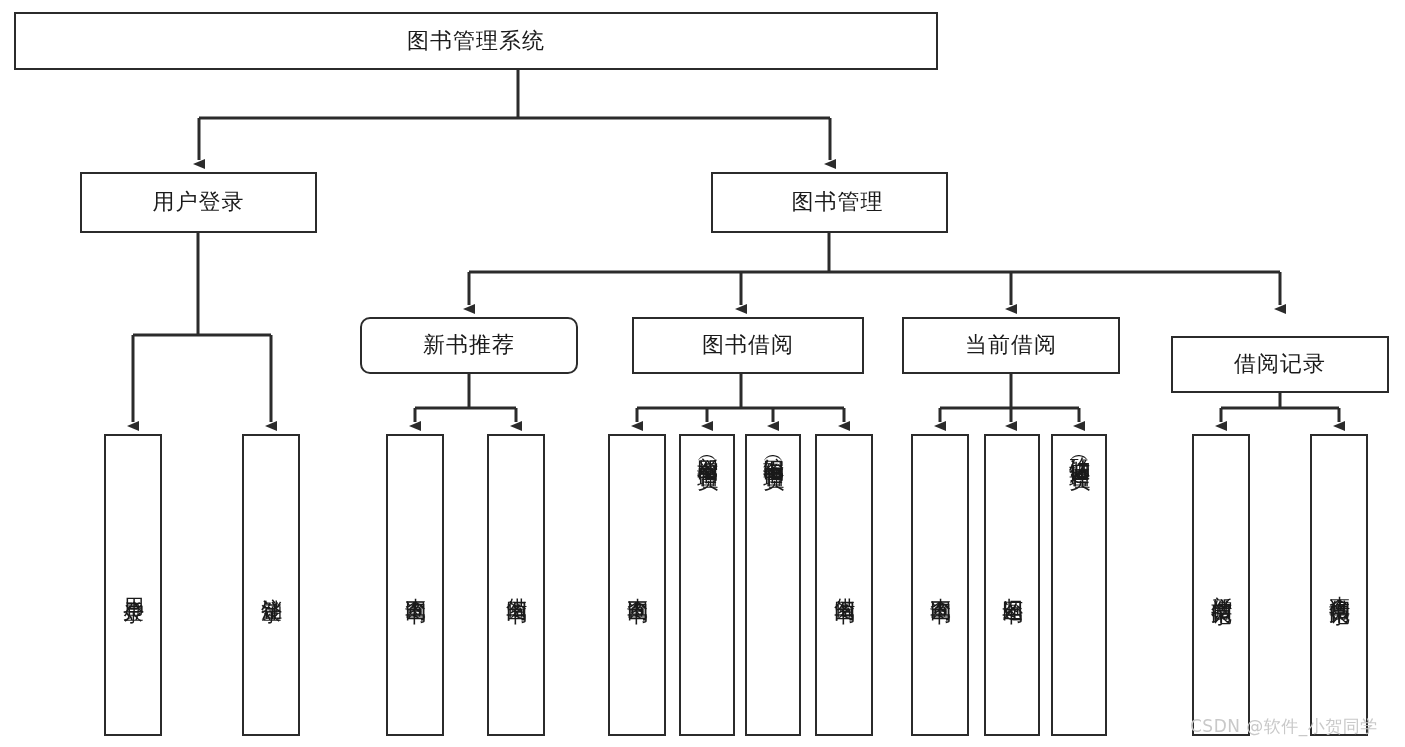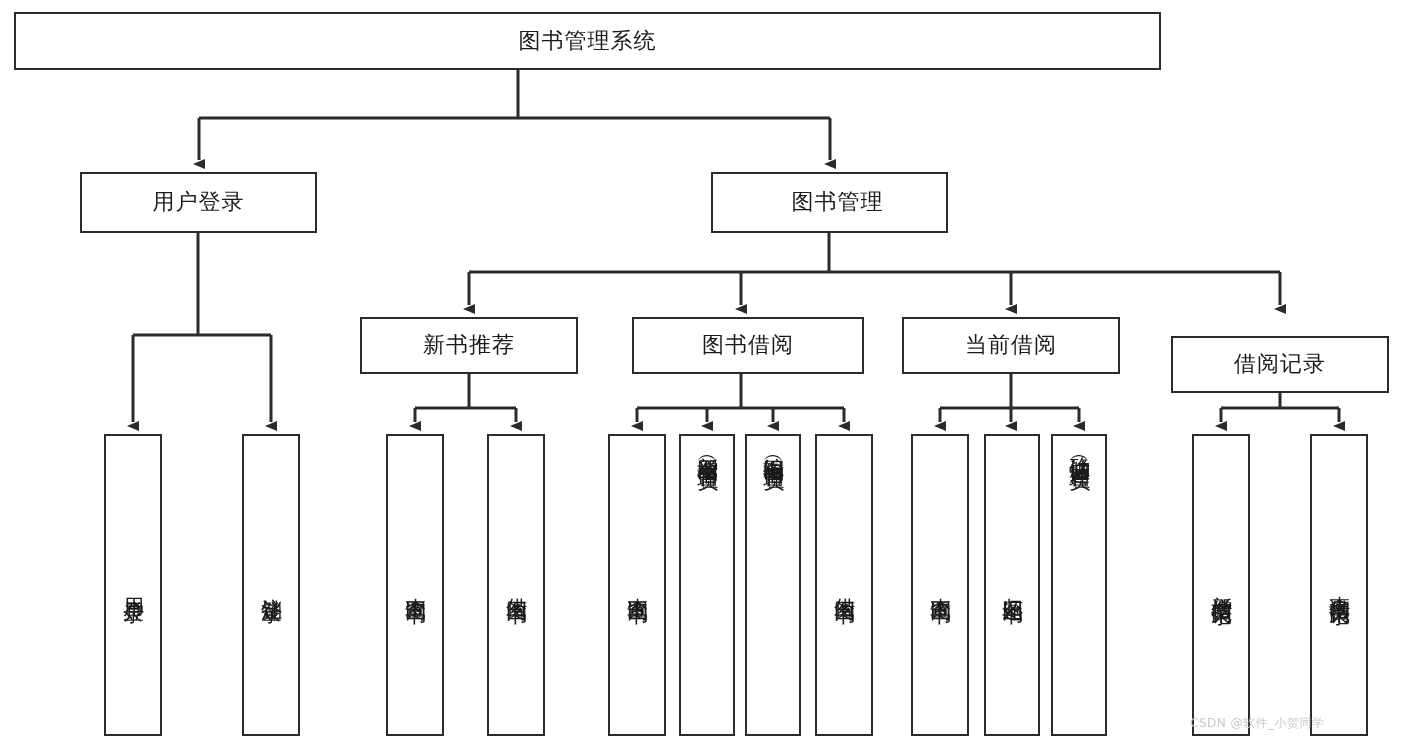--- a/index.html
+++ b/index.html
@@ -54,21 +54,21 @@
     justify-content: flex-start;
     padding-top: 4px;
   }
   .node .label {
     display: block;
     white-space: nowrap;
   }
   #watermark {
     position: absolute;
     color: #c9c9c9;
-    font-size: 12px;
+    font-size: 17px;
     white-space: nowrap;
     letter-spacing: 0.5px;
   }
 </style>
 </head>
 <body>
 
 <div id="canvas" style="background: rgb(255, 255, 255);">
 
   <svg class="edges" viewBox="0 0 1405 747" xmlns="http://www.w3.org/2000/svg">
@@ -114,32 +114,32 @@
       <path d="M1011,408 L1011,422" marker-end="url(#arrow)"></path>
       <path d="M1079,408 L1079,422" marker-end="url(#arrow)"></path>
 
       <path d="M1280,374 L1280,408"></path>
       <path d="M1221,408 L1339,408"></path>
       <path d="M1221,408 L1221,422" marker-end="url(#arrow)"></path>
       <path d="M1339,408 L1339,422" marker-end="url(#arrow)"></path>
     </g>
   </svg>
 
-  <div class="node horiz" style="left: 14px; top: 12px; width: 1147px; height: 58px;">
+  <div class="node horiz" style="left: 14px; top: 12px; width: 924px; height: 58px;">
     <span class="label">图书管理系统</span>
   </div>
 
   <div class="node horiz" style="left: 80px; top: 172px; width: 237px; height: 61px;">
     <span class="label">用户登录</span>
   </div>
   <div class="node horiz" style="left: 711px; top: 172px; width: 237px; height: 61px; padding-left: 16px;">
     <span class="label">图书管理</span>
   </div>
 
-  <div class="node horiz" style="left: 360px; top: 317px; width: 218px; height: 57px;">
+  <div class="node horiz" style="left: 360px; top: 317px; width: 218px; height: 57px; border-radius: 10px;">
     <span class="label">新书推荐</span>
   </div>
   <div class="node horiz" style="left: 632px; top: 317px; width: 232px; height: 57px;">
     <span class="label">图书借阅</span>
   </div>
   <div class="node horiz" style="left: 902px; top: 317px; width: 218px; height: 57px;">
     <span class="label">当前借阅</span>
   </div>
   <div class="node horiz" style="left: 1171px; top: 324px; width: 218px; height: 57px; margin-top: 12px;">
     <span class="label">借阅记录</span>

